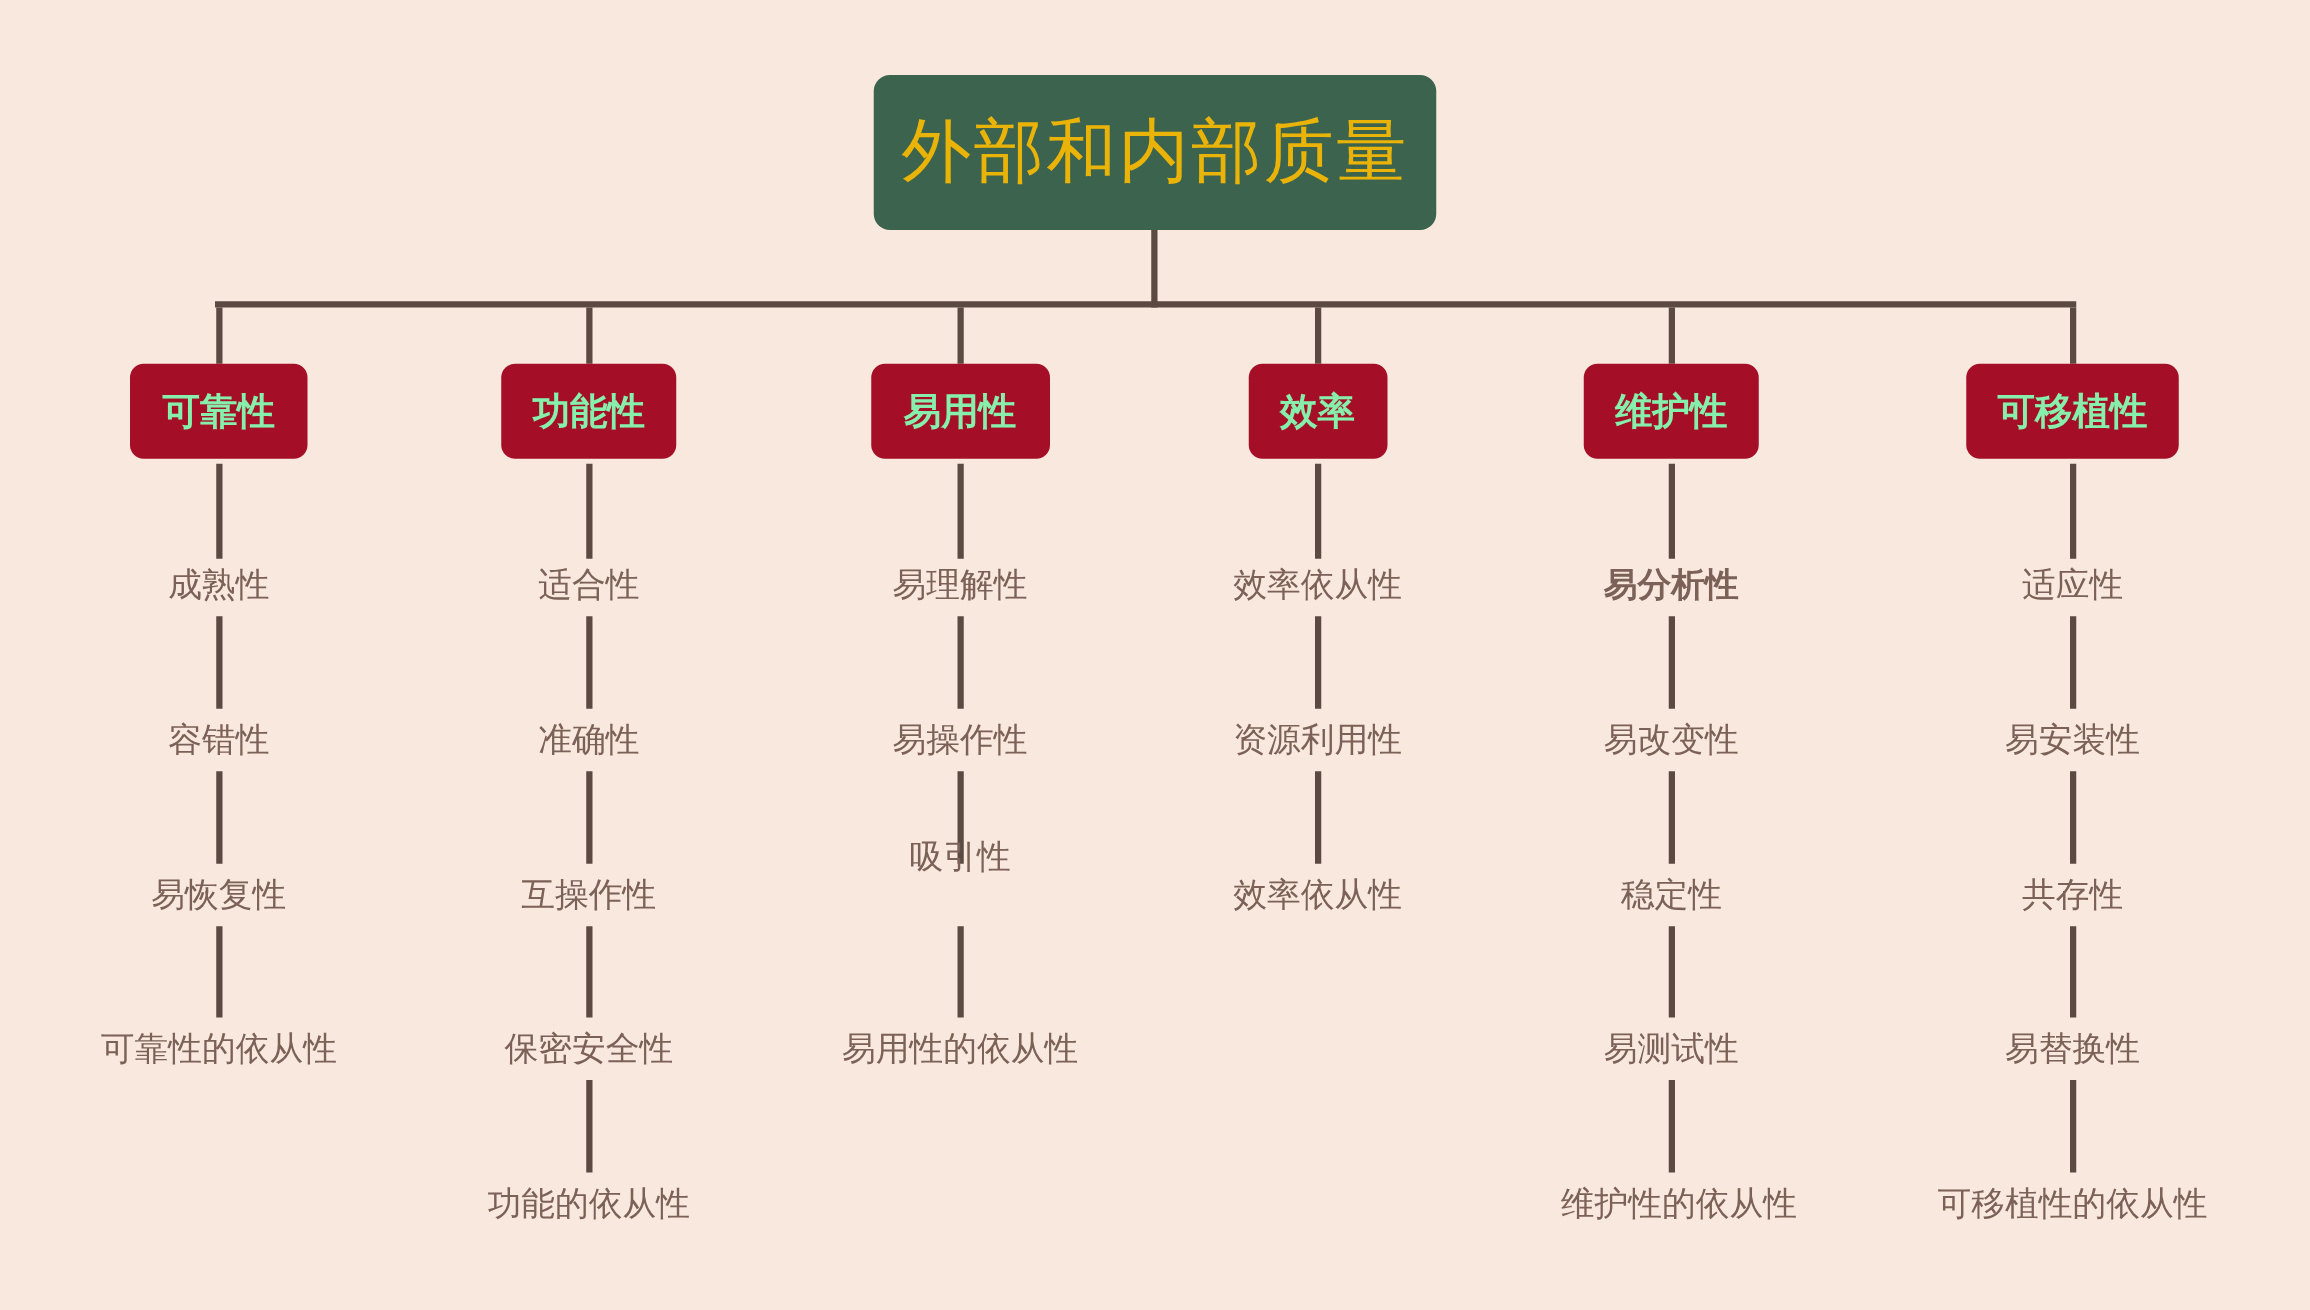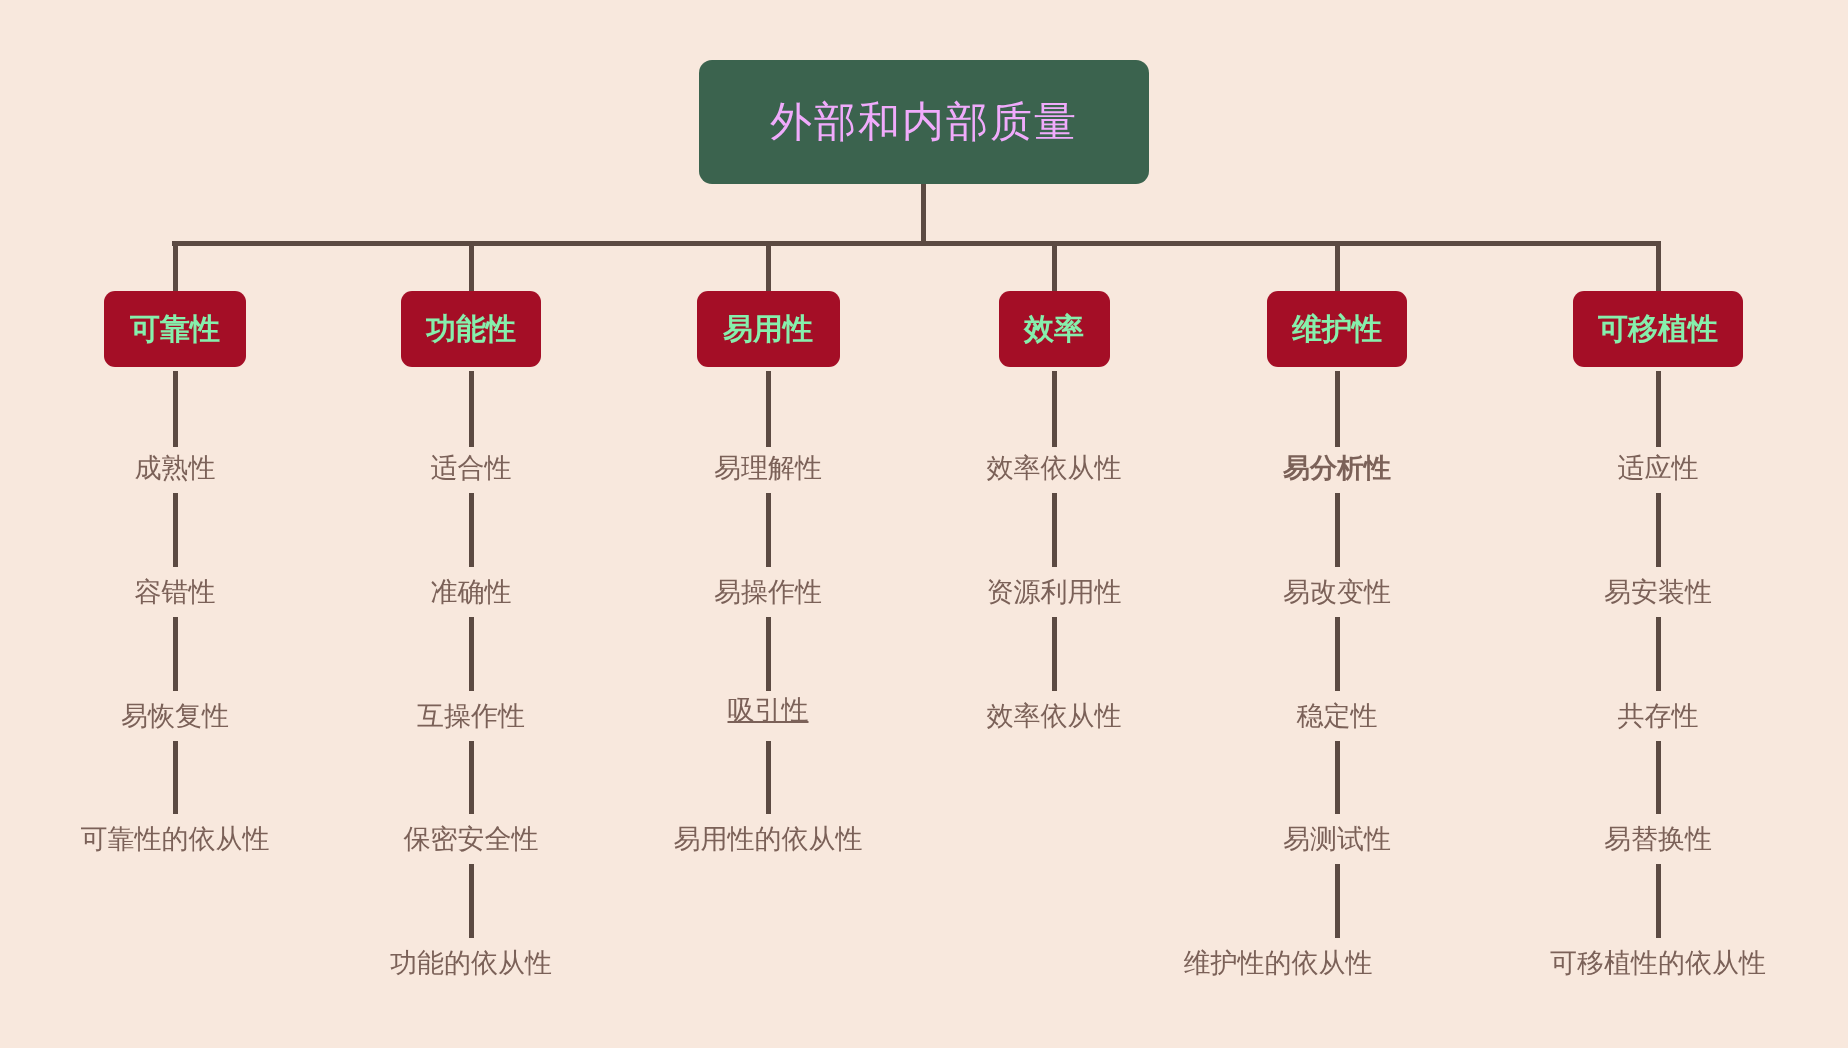--- a/index.html
+++ b/index.html
@@ -22,22 +22,22 @@
     top: 60px;
     width: 450px;
     height: 124px;
     background: #3B634E;
     border-radius: 13px;
     display: flex;
     align-items: center;
     justify-content: center;
   }
   .root-box span {
-    color: #f0abfc;
-    font-size: 42px;
+    color: #eab308;
+    font-size: 56px;
     font-weight: 500;
     letter-spacing: 2px;
     white-space: nowrap;
   }
   .vline {
     position: absolute;
     width: 5px;
     background: #5C4A42;
   }
   .hline {
@@ -112,21 +112,21 @@
       <div class="item-label" style="left: 271px; top: 948px;">功能的依从性</div>
       <div class="vline" style="left: 765.5px; top: 246px; height: 45px;"></div>
       <div class="branch-box" style="left: 696.5px; width: 143px;">
         <span>易用性</span>
       </div>
       <div class="vline" style="left: 765.5px; top: 371px; height: 76px;"></div>
       <div class="item-label" style="left: 568px; top: 453px;">易理解性</div>
       <div class="vline" style="left: 765.5px; top: 493px; height: 73.75px;"></div>
       <div class="item-label" style="left: 568px; top: 576.75px;">易操作性</div>
       <div class="vline" style="left: 765.5px; top: 616.75px; height: 73.75px;"></div>
-      <div class="item-label" style="left: 568px; top: 695px; text-decoration: underline;">吸引性</div>
+      <div class="item-label" style="left: 568px; top: 670px;">吸引性</div>
       <div class="vline" style="left: 765.5px; top: 740.5px; height: 73.75px;"></div>
       <div class="item-label" style="left: 568px; top: 824.25px;">易用性的依从性</div>
       <div class="vline" style="left: 1051.5px; top: 246px; height: 45px;"></div>
       <div class="branch-box" style="left: 998.5px; width: 111px;">
         <span>效率</span>
       </div>
       <div class="vline" style="left: 1051.5px; top: 371px; height: 76px;"></div>
       <div class="item-label" style="left: 854px; top: 453px;">效率依从性</div>
       <div class="vline" style="left: 1051.5px; top: 493px; height: 73.75px;"></div>
       <div class="item-label" style="left: 854px; top: 576.75px;">资源利用性</div>
@@ -138,21 +138,21 @@
       </div>
       <div class="vline" style="left: 1334.5px; top: 371px; height: 76px;"></div>
       <div class="item-label" style="left: 1137px; top: 453px; font-weight: bold;">易分析性</div>
       <div class="vline" style="left: 1334.5px; top: 493px; height: 73.75px;"></div>
       <div class="item-label" style="left: 1137px; top: 576.75px;">易改变性</div>
       <div class="vline" style="left: 1334.5px; top: 616.75px; height: 73.75px;"></div>
       <div class="item-label" style="left: 1137px; top: 700.5px;">稳定性</div>
       <div class="vline" style="left: 1334.5px; top: 740.5px; height: 73.75px;"></div>
       <div class="item-label" style="left: 1137px; top: 824.25px;">易测试性</div>
       <div class="vline" style="left: 1334.5px; top: 864.25px; height: 73.75px;"></div>
-      <div class="item-label" style="left: 1078px; top: 948px;">维护性的依从性</div>
+      <div class="item-label" style="left: 1143px; top: 948px;">维护性的依从性</div>
       <div class="vline" style="left: 1655.5px; top: 246px; height: 45px;"></div>
       <div class="branch-box" style="left: 1573px; width: 170px; font-family: Liberation Serif, serif;">
         <span>可移植性</span>
       </div>
       <div class="vline" style="left: 1655.5px; top: 371px; height: 76px;"></div>
       <div class="item-label" style="left: 1458px; top: 453px;">适应性</div>
       <div class="vline" style="left: 1655.5px; top: 493px; height: 73.75px;"></div>
       <div class="item-label" style="left: 1458px; top: 576.75px;">易安装性</div>
       <div class="vline" style="left: 1655.5px; top: 616.75px; height: 73.75px;"></div>
       <div class="item-label" style="left: 1458px; top: 700.5px;">共存性</div>

